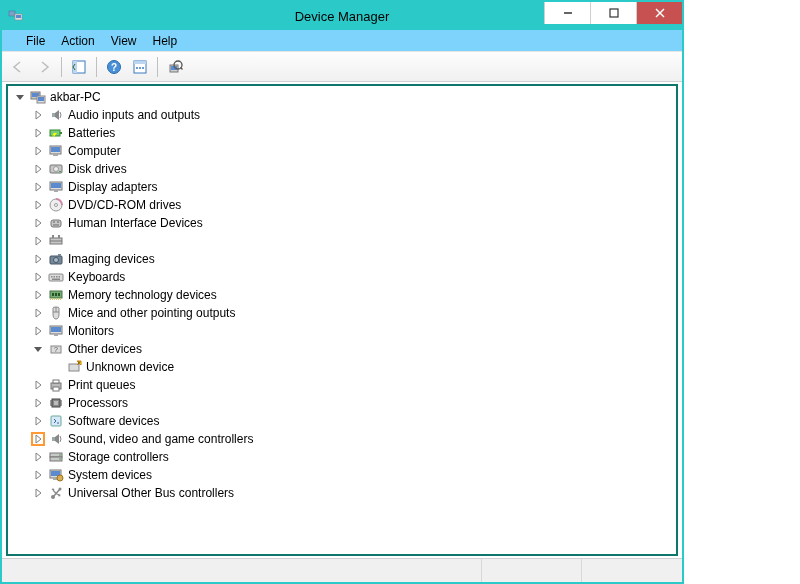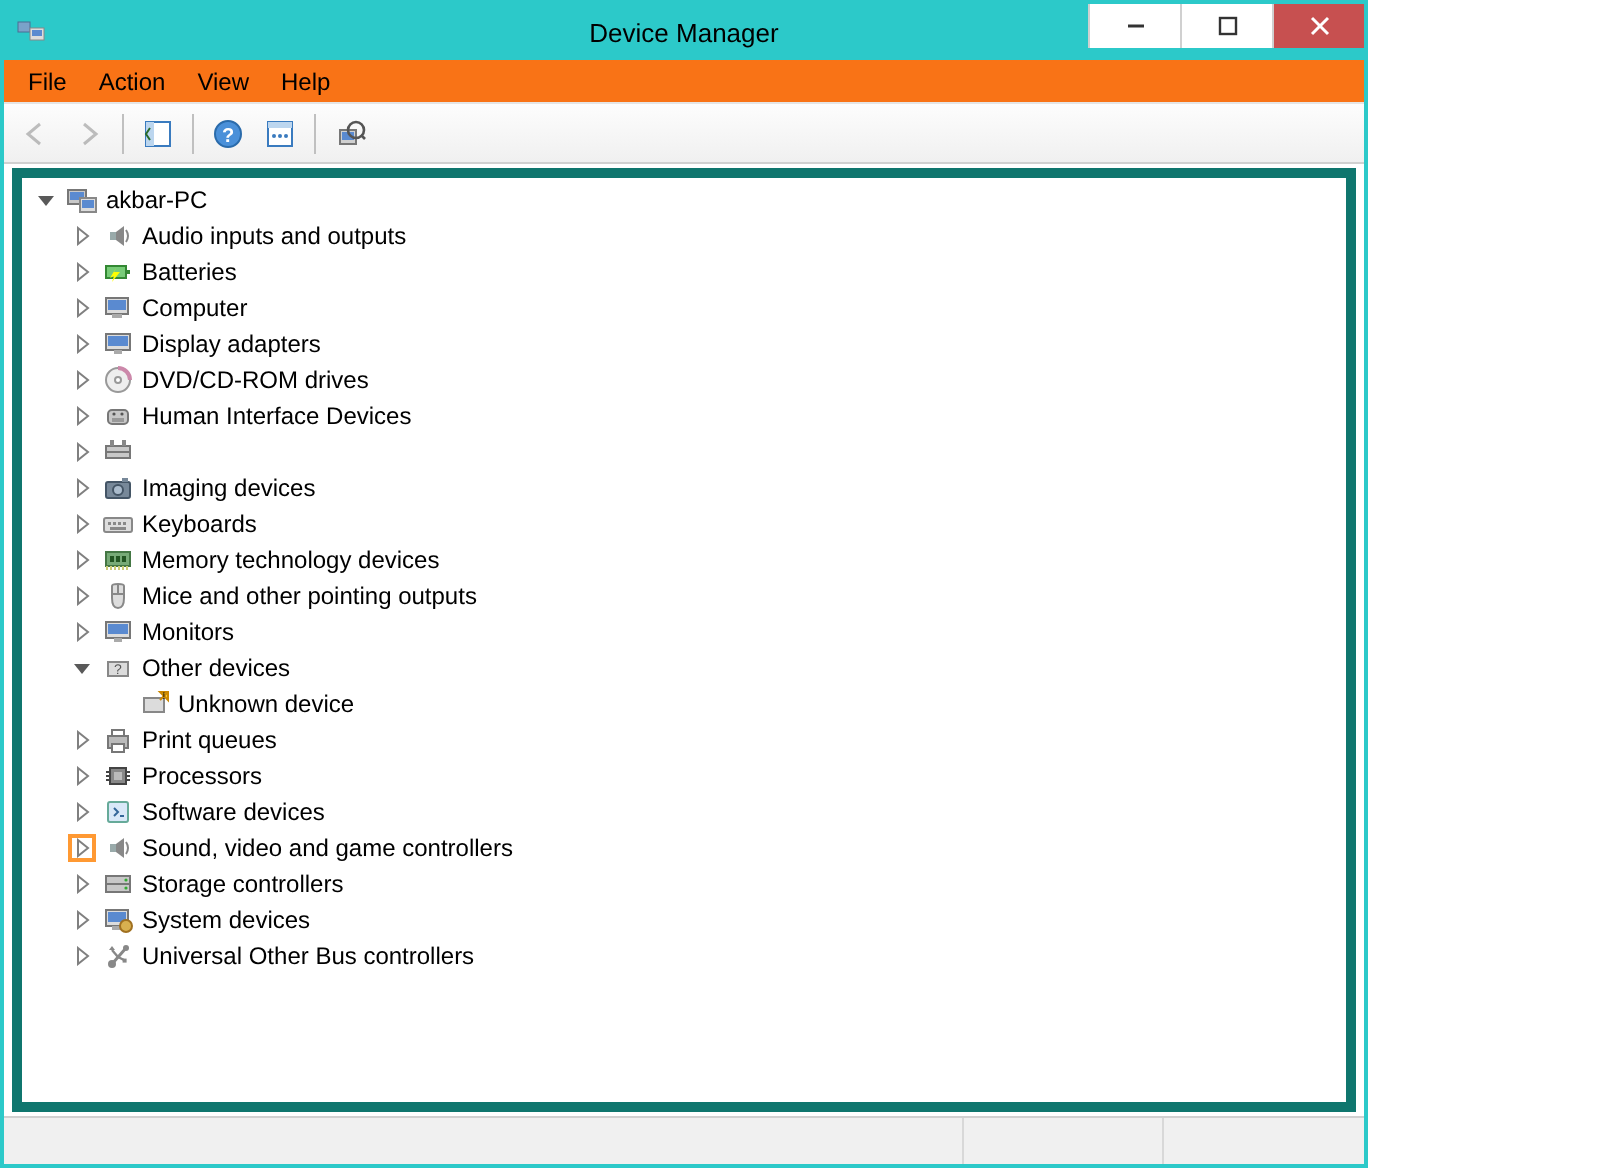--- a/index.html
+++ b/index.html
@@ -50,24 +50,24 @@
     background: #ffffff;
     border-left: 1px solid #d0d0d0;
     cursor: default;
   }
   .win-btn.close { background: #c75050; }
   .win-btn svg { display: block; }
 
   
   .menubar {
     height: 22px;
-    background: #f97316;
+    background: #7dd3fc;
     display: flex;
     align-items: center;
-    padding: 0 4px;
+    padding: 0 16px;
     border-bottom: 1px solid #e5e5e5;
   }
   .menu-item {
     padding: 2px 8px;
     cursor: default;
   }
 
   
   .toolbar {
     height: 30px;
@@ -88,21 +88,21 @@
   .tool-sep {
     width: 1px; height: 20px;
     background: #c0c0c0;
     margin: 0 3px;
   }
 
   
   .tree-container {
     flex: 1;
     margin: 2px 4px;
-    border: 5px solid #0f766e;
+    border: 2px solid #0f766e;
     background: #ffffff;
     overflow: auto;
     padding: 2px 0 2px 0;
   }
   .tree-row {
     display: flex;
     align-items: center;
     height: 18px;
     padding-left: 6px;
     white-space: nowrap;
@@ -293,20 +293,34 @@
         </div>
         <div class="tree-row">
           <span class="indent" style="width:18px"></span>
           <span class="expander">
             <svg width="10" height="10">
               <path d="M3 1 L8 5 L3 9 Z" fill="none" stroke="#808080" stroke-width="1"></path>
             </svg>
           </span>
           <span class="node-icon">
             <svg width="16" height="16" viewBox="0 0 16 16">
+              <use href="#ico-disk"></use>
+            </svg>
+          </span>
+          <span class="node-label">Disk drives</span>
+        </div>
+        <div class="tree-row">
+          <span class="indent" style="width:18px"></span>
+          <span class="expander">
+            <svg width="10" height="10">
+              <path d="M3 1 L8 5 L3 9 Z" fill="none" stroke="#808080" stroke-width="1"></path>
+            </svg>
+          </span>
+          <span class="node-icon">
+            <svg width="16" height="16" viewBox="0 0 16 16">
               <use href="#ico-display"></use>
             </svg>
           </span>
           <span class="node-label">Display adapters</span>
         </div>
         <div class="tree-row">
           <span class="indent" style="width:18px"></span>
           <span class="expander">
             <svg width="10" height="10">
               <path d="M3 1 L8 5 L3 9 Z" fill="none" stroke="#808080" stroke-width="1"></path>

